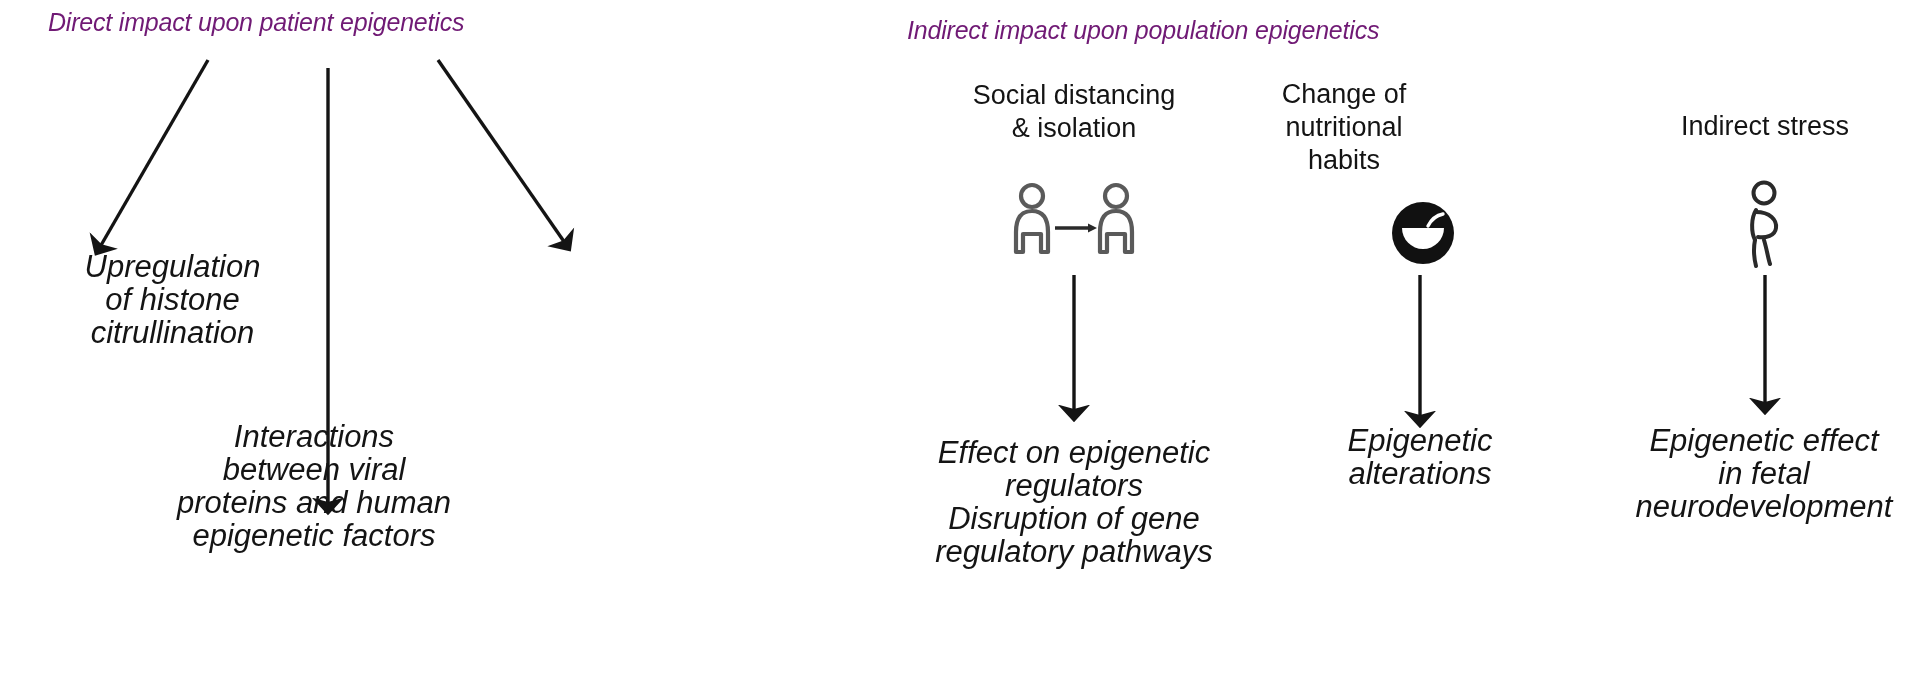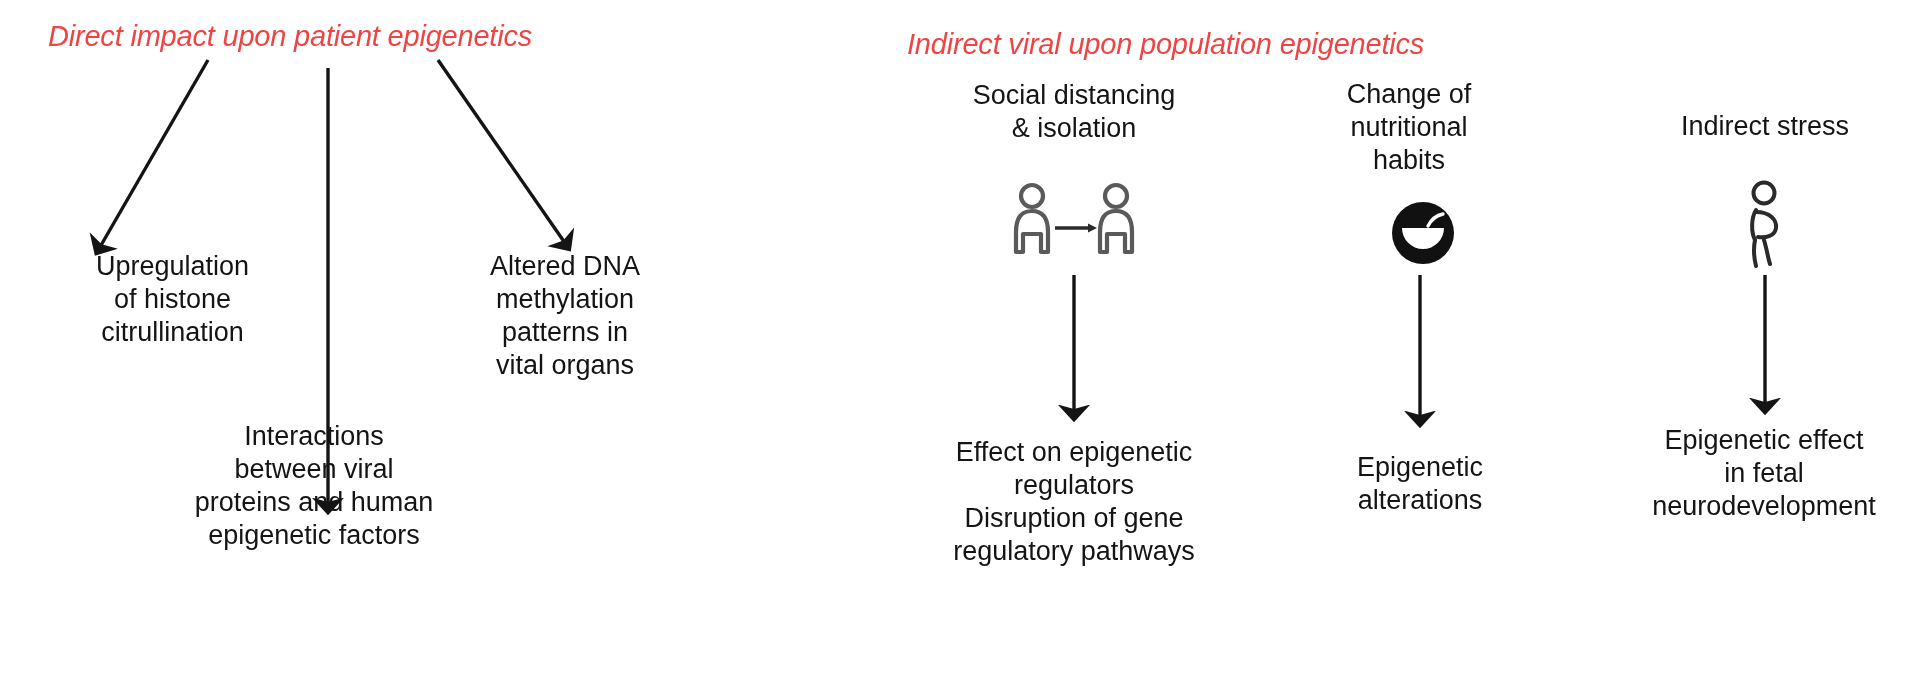--- a/index.html
+++ b/index.html
@@ -9,37 +9,37 @@
     font-family:"Liberation Sans", sans-serif;
     color:#1a1a1a;
     overflow:hidden;
     position:relative;
   }
   .stage{position:relative;width:1913px;height:693px;}
 
   .panel-title{
     position:absolute;
     font-style:italic;
-    font-size:29px;
+    font-size:25px;
     font-weight:400;
     letter-spacing:-0.2px;
-    color:#ef4444;
+    color:#701a75;
     white-space:nowrap;
-    margin-top:12px;
   }
   #title-direct{left:48px;top:8px;}
   #title-indirect{left:907px;top:16px;}
 
   .node-text{
     position:absolute;
     text-align:center;
-    font-size:27px;
+    font-size:31px;
     line-height:33px;
     color:#141414;
     white-space:pre-line;
+    font-style:italic;
   }
 
   .col-label{
     position:absolute;
     text-align:center;
     font-size:27px;
     line-height:33px;
     color:#141414;
     white-space:pre-line;
   }
@@ -77,26 +77,22 @@
 
   <div class="node-text" style="left:0px;top:250px;width:345px;">Upregulation
 of histone
 citrullination</div>
 
   <div class="node-text" style="left:114px;top:420px;width:400px;">Interactions
 between viral
 proteins and human
 epigenetic factors</div>
 
-  <div class="node-text" style="left:400px;top:250px;width:330px;">Altered DNA
-methylation
-patterns in
-vital organs</div>
 
-  <div class="panel-title" id="title-indirect">Indirect viral upon population epigenetics</div>
+  <div class="panel-title" id="title-indirect">Indirect impact upon population epigenetics</div>
 
   <div class="col-label" style="left:914px;top:79px;width:320px;">Social distancing
 &amp; isolation</div>
 
   <div class="icon-wrap" style="left:1010px;top:182px;width:128px;height:78px;">
     <svg width="128" height="78" viewBox="0 0 128 78" xmlns="http://www.w3.org/2000/svg">
 
       <circle cx="22" cy="14" r="11" fill="none" stroke="#5a5a5a" stroke-width="4.2"></circle>
       <path d="M6,50 C6,35 12,29 22,29 C32,29 38,35 38,50 L38,70 L31,70 L31,52 L13,52 L13,70 L6,70 Z" fill="none" stroke="#5a5a5a" stroke-width="4.2" stroke-linejoin="round"></path>
 
@@ -106,33 +102,33 @@
       <circle cx="106" cy="14" r="11" fill="none" stroke="#5a5a5a" stroke-width="4.2"></circle>
       <path d="M90,50 C90,35 96,29 106,29 C116,29 122,35 122,50 L122,70 L115,70 L115,52 L97,52 L97,70 L90,70 Z" fill="none" stroke="#5a5a5a" stroke-width="4.2" stroke-linejoin="round"></path>
     </svg>
   </div>
 
   <div class="node-text" style="left:884px;top:436px;width:380px;">Effect on epigenetic
 regulators
 Disruption of gene
 regulatory pathways</div>
 
-  <div class="col-label" style="left:1269px;top:78px;width:280px;">Change of
+  <div class="col-label" style="left:1204px;top:78px;width:280px;">Change of
 nutritional
 habits</div>
 
   <div class="icon-wrap" style="left:1388px;top:198px;width:70px;height:70px;">
     <svg width="70" height="70" viewBox="0 0 70 70" xmlns="http://www.w3.org/2000/svg">
       <circle cx="35" cy="35" r="31" fill="#111111"></circle>
       <path d="M14,30 L56,30 A21,21 0 0 1 14,30 Z" fill="#ffffff"></path>
       <path d="M40,28 C44,20 50,17 55,16" fill="none" stroke="#ffffff" stroke-width="3.4" stroke-linecap="round"></path>
     </svg>
   </div>
 
-  <div class="node-text" style="left:1280px;top:424px;width:280px;margin-top:27px;">Epigenetic
+  <div class="node-text" style="left:1280px;top:424px;width:280px;">Epigenetic
 alterations</div>
 
   <div class="col-label" style="left:1625px;top:110px;width:280px;">Indirect stress</div>
 
   <div class="icon-wrap" style="left:1734px;top:180px;width:64px;height:90px;">
     <svg width="64" height="90" viewBox="0 0 64 90" xmlns="http://www.w3.org/2000/svg">
       <circle cx="30" cy="13" r="10.5" fill="none" stroke="#2a2a2a" stroke-width="4"></circle>
 
       <path d="M22,30 C17,38 17,52 21,60" fill="none" stroke="#2a2a2a" stroke-width="4" stroke-linecap="round"></path>
 

